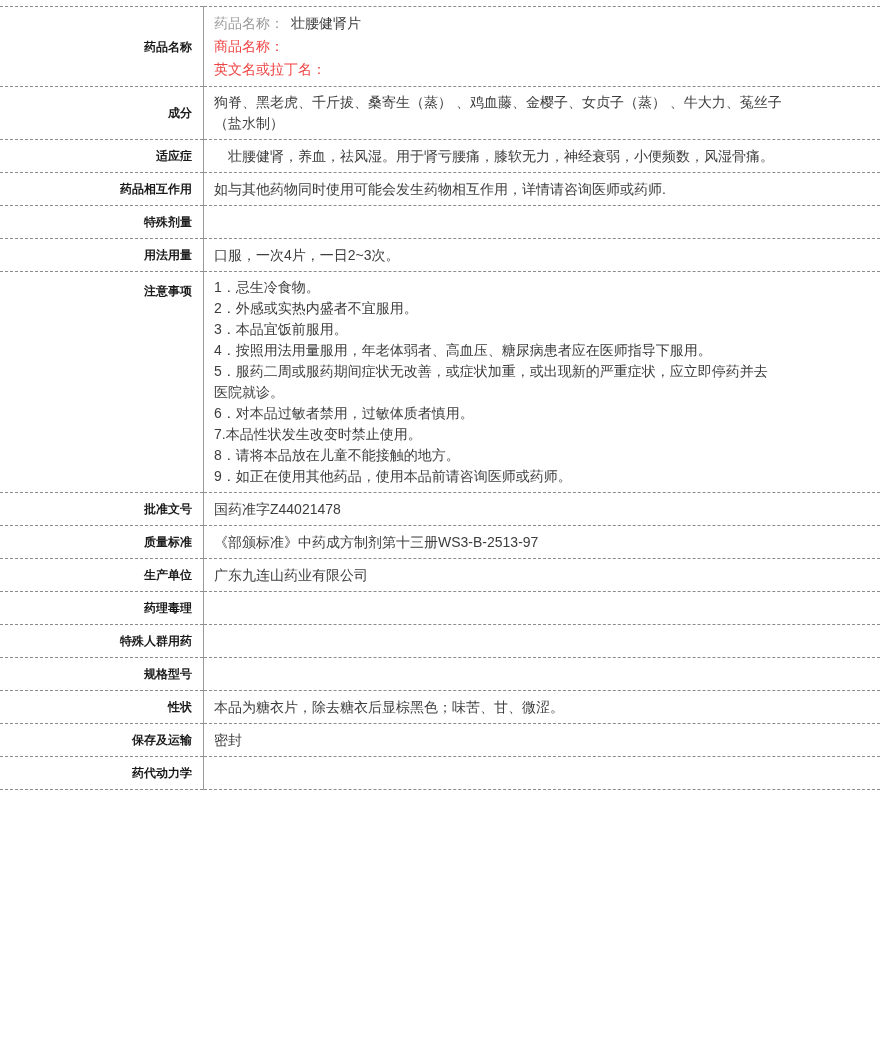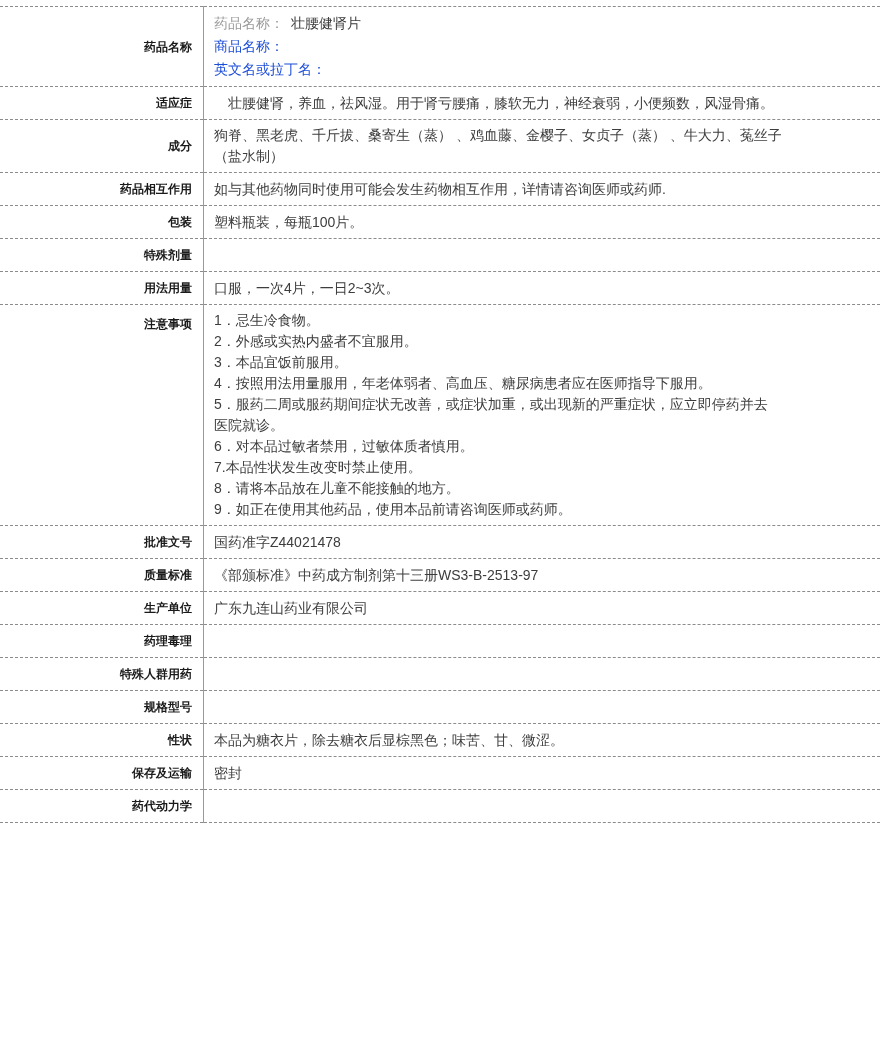--- a/index.html
+++ b/index.html
@@ -52,21 +52,21 @@
     padding-top: 8px;
   }
   .name-line {
     line-height: 23px;
     font-family: Liberation Serif, serif;
   }
   .muted {
     color: #999999;
   }
   .placeholder {
-    color: #1d4ed8;
+    color: #ef4444;
     margin-top: 24px;
   }
   .drug-name-value {
     color: #3a3a3a;
     margin-left: 7px;
   }
   .content-line {
     line-height: 21px;
   }
   td.val.empty {
@@ -83,41 +83,37 @@
       <tr>
         <td class="lbl">药品名称</td>
         <td class="val">
           <div class="name-line"><span class="muted">药品名称：</span><span class="drug-name-value">壮腰健肾片</span></div>
           <div class="name-line"><span class="placeholder">商品名称：</span></div>
           <div class="name-line"><span class="placeholder">英文名或拉丁名：</span></div>
         </td>
       </tr>
 
       <tr>
-        <td class="lbl">适应症</td>
-        <td class="val">　壮腰健肾，养血，祛风湿。用于肾亏腰痛，膝软无力，神经衰弱，小便频数，风湿骨痛。</td>
-      </tr>
-
-      <tr>
         <td class="lbl">成分</td>
         <td class="val">
           <div class="content-line">狗脊、黑老虎、千斤拔、桑寄生（蒸） 、鸡血藤、金樱子、女贞子（蒸） 、牛大力、菟丝子</div>
           <div class="content-line">（盐水制）</div>
         </td>
       </tr>
 
       <tr>
+        <td class="lbl">适应症</td>
+        <td class="val">　壮腰健肾，养血，祛风湿。用于肾亏腰痛，膝软无力，神经衰弱，小便频数，风湿骨痛。</td>
+      </tr>
+
+      <tr>
         <td class="lbl">药品相互作用</td>
         <td class="val">如与其他药物同时使用可能会发生药物相互作用，详情请咨询医师或药师.</td>
       </tr>
 
-      <tr>
-        <td class="lbl">包装</td>
-        <td class="val">塑料瓶装，每瓶100片。</td>
-      </tr>
 
       <tr>
         <td class="lbl">特殊剂量</td>
         <td class="val empty"></td>
       </tr>
 
 
       <tr>
         <td class="lbl">用法用量</td>
         <td class="val">口服，一次4片，一日2~3次。</td>

